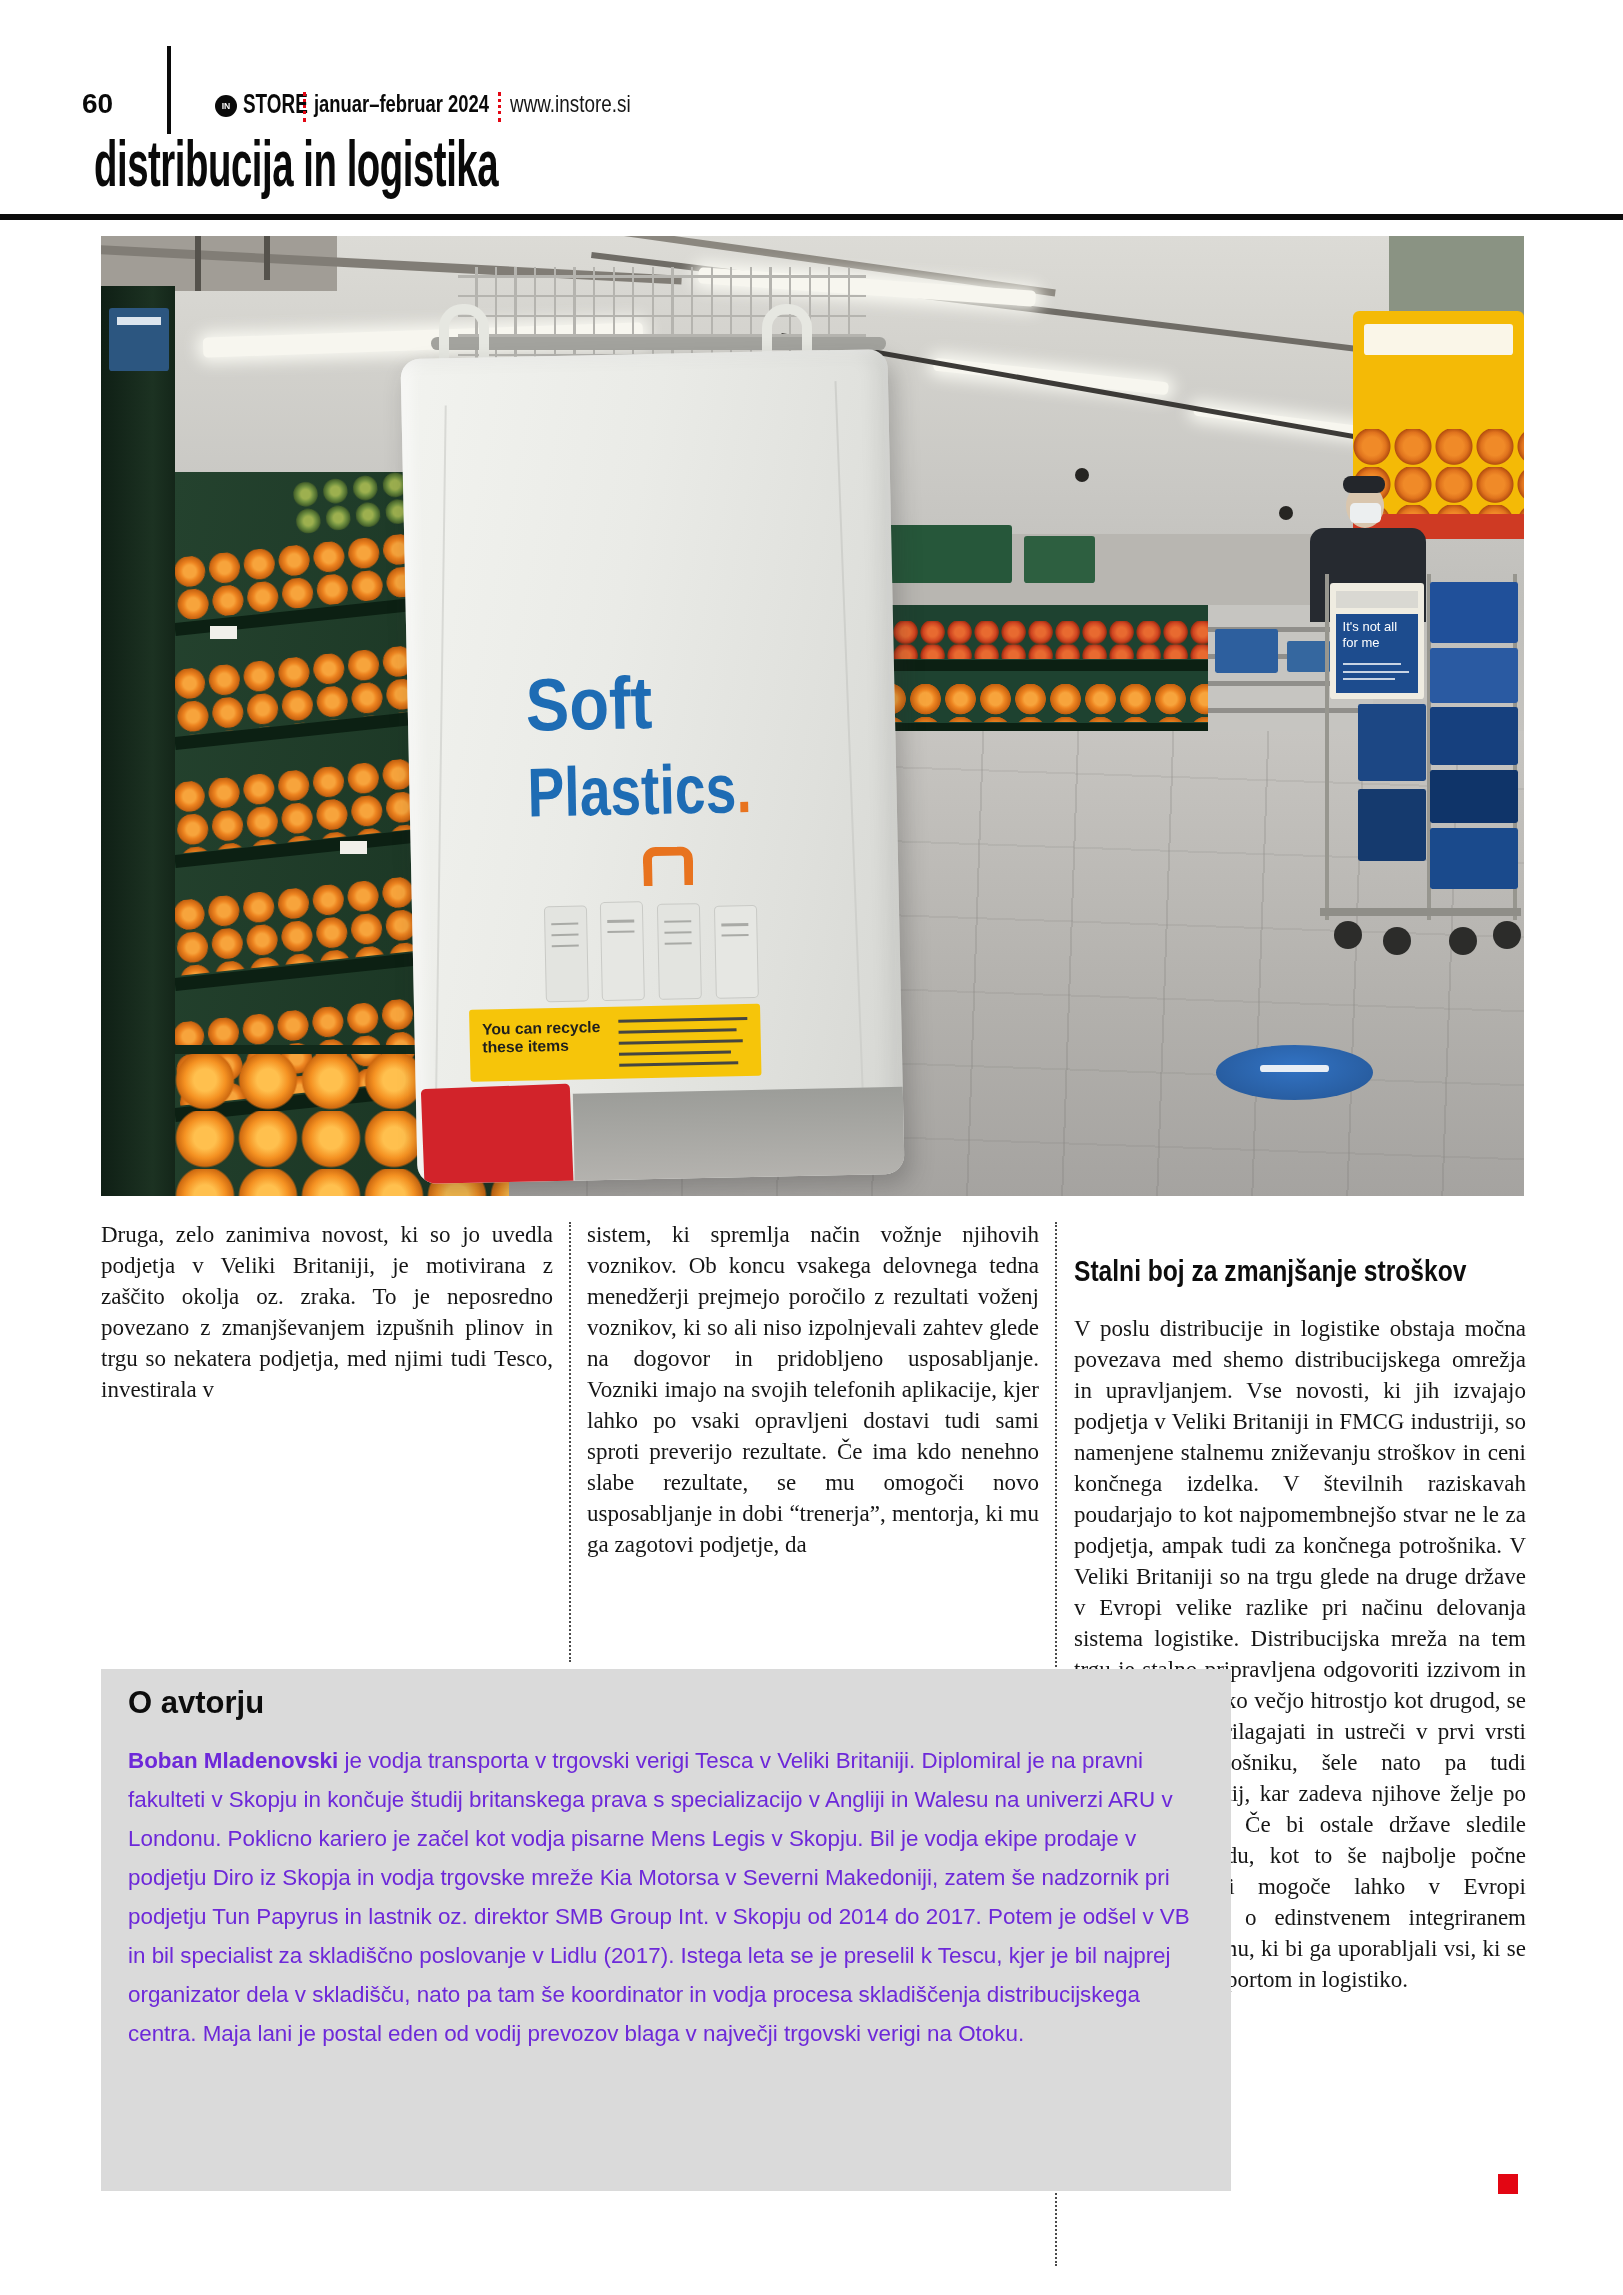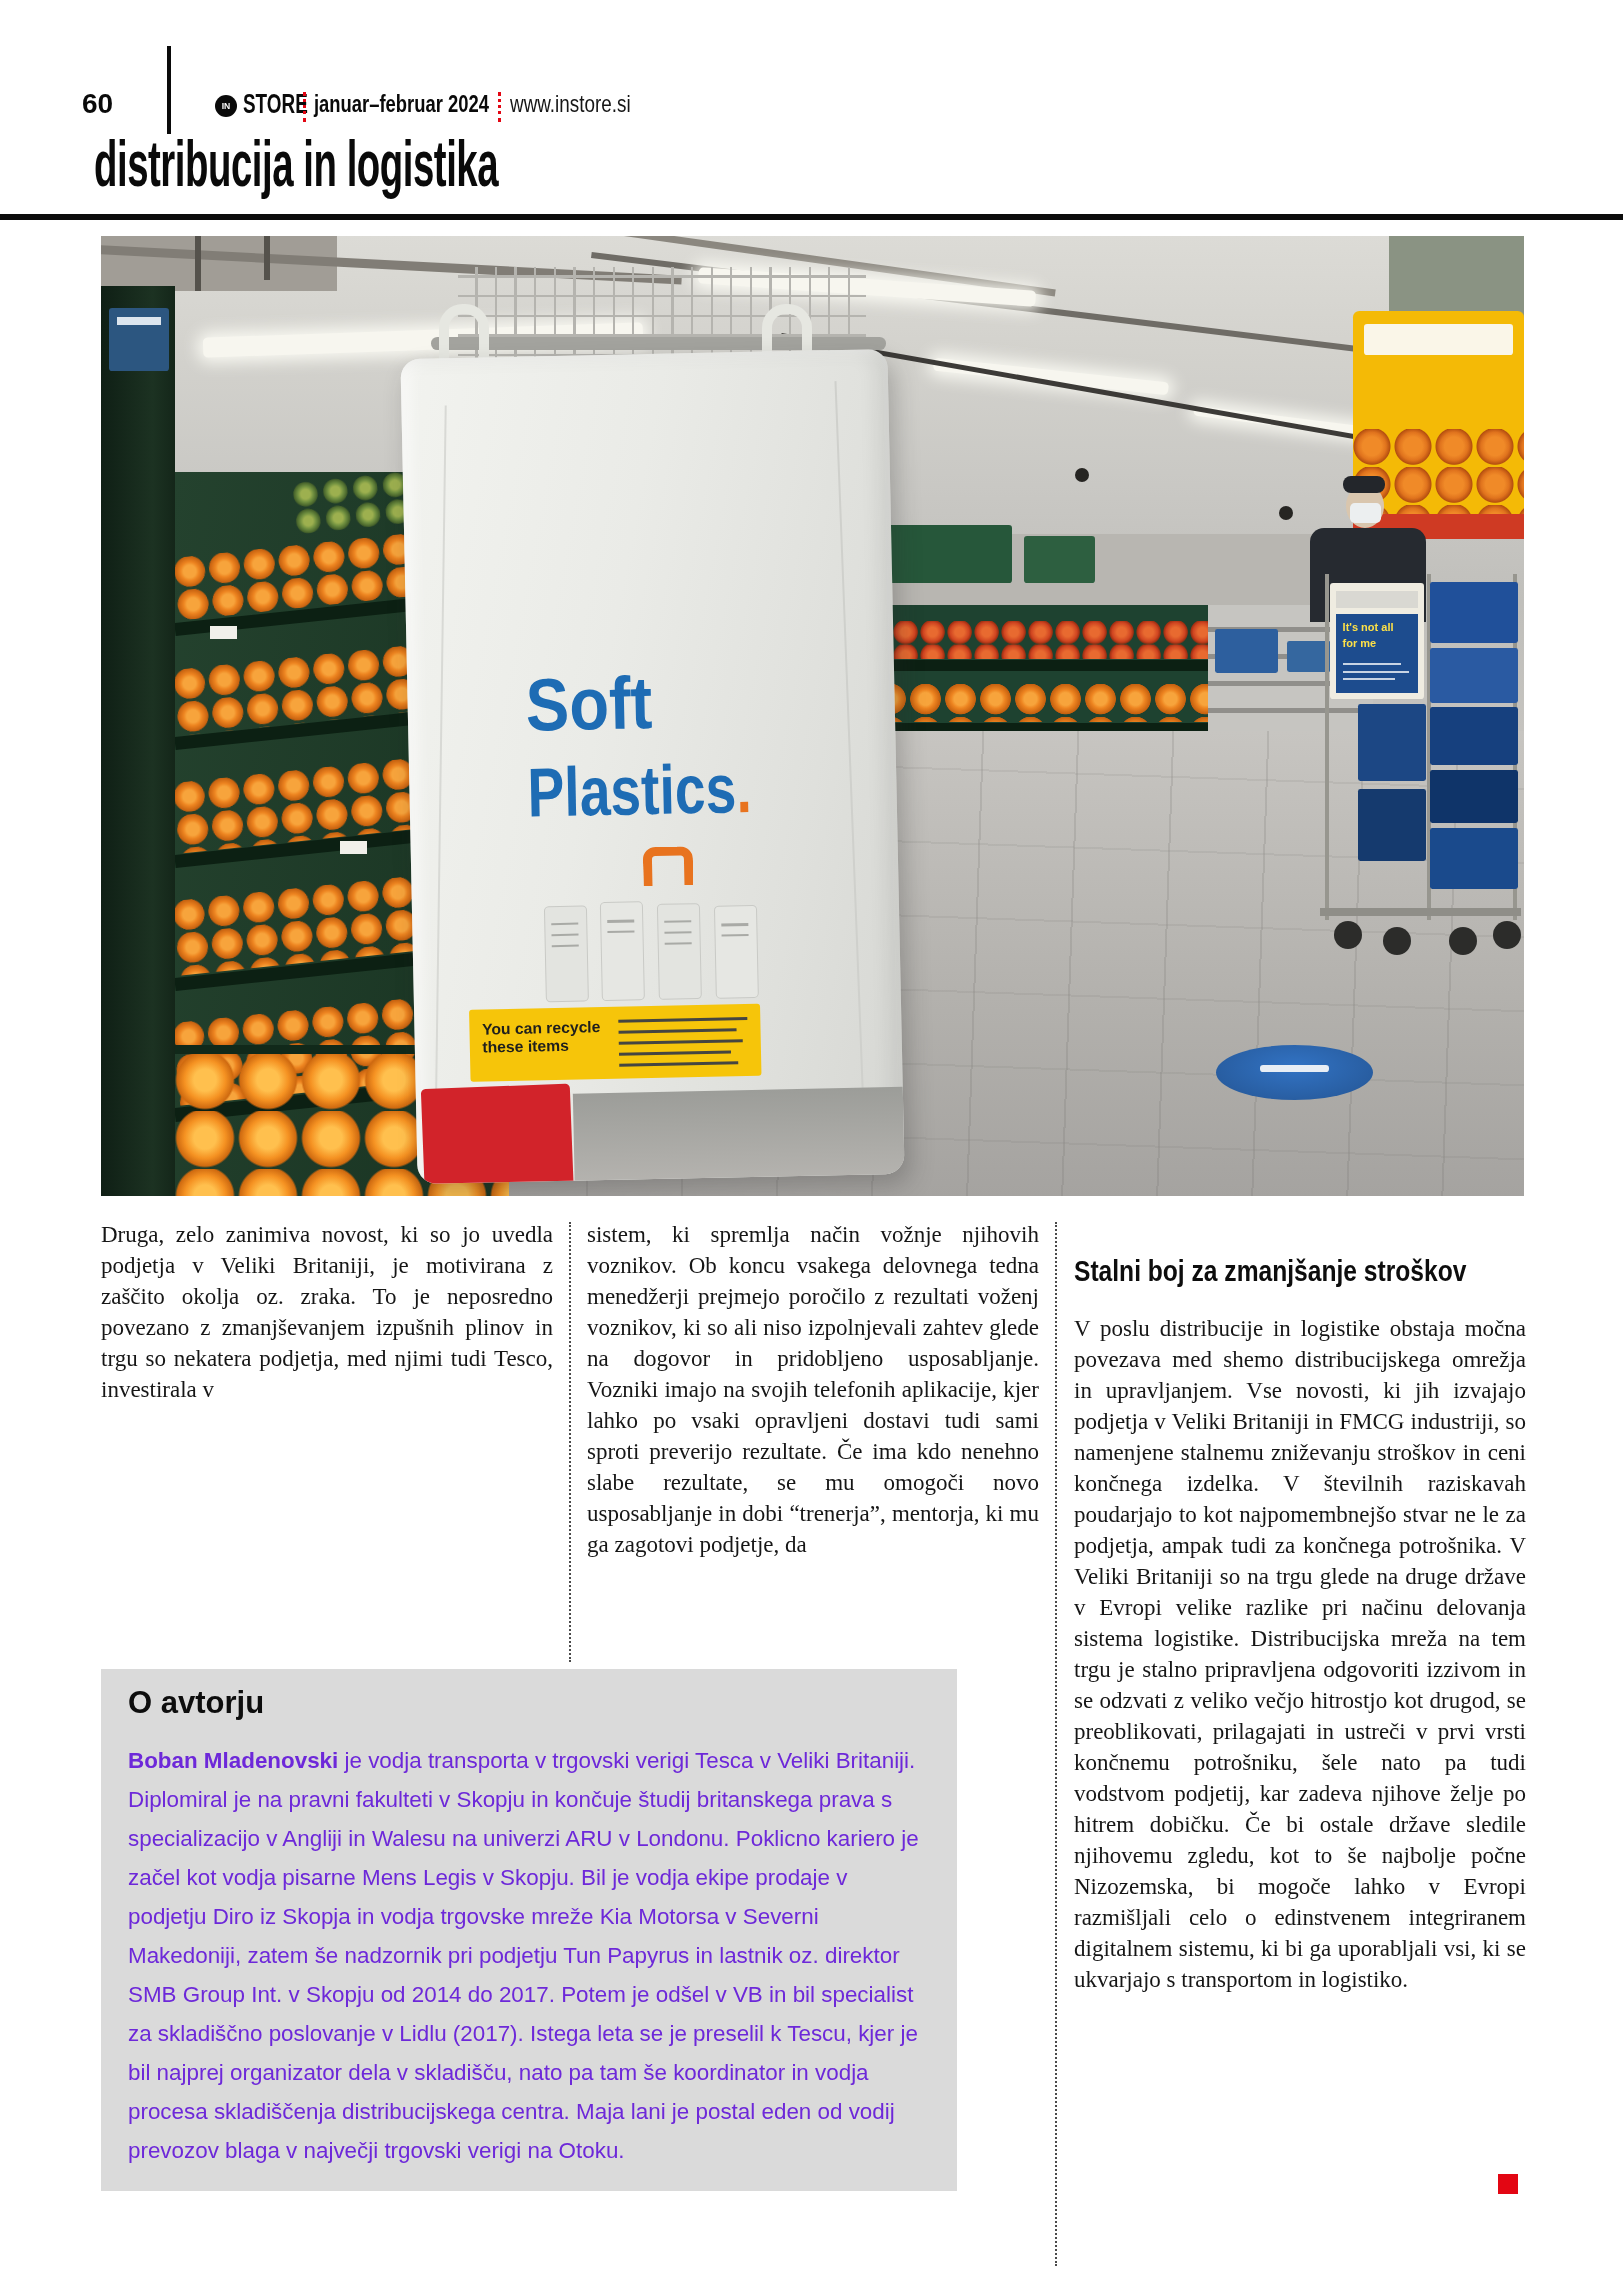--- a/index.html
+++ b/index.html
@@ -33,32 +33,32 @@
   .tile-olive{background-image:radial-gradient(circle at 14px 12.6px,#9db04f 0 4.7px,#6f8f3f 7.9px,#44602a 11.8px,rgba(0,0,0,0) 12.6px);background-size:30px 27px;}
   .tile-red{background-image:radial-gradient(circle at 12.6px 11px,#e86a30 0 4.7px,#cf4420 9.4px,#9c2f12 11.8px,rgba(0,0,0,0) 12.6px);background-size:27px 23.6px;}
   .lip{background:#0c2013;}
   .floor-lines{background:
       repeating-linear-gradient(92deg,rgba(0,0,0,0) 0 93px,rgba(110,108,104,.35) 93px 95px),
       repeating-linear-gradient(2deg,rgba(0,0,0,0) 0 72px,rgba(110,108,104,.22) 72px 74px);}
   .mesh{background:
       repeating-linear-gradient(0deg,rgba(0,0,0,0) 0 17.3px,#b5b4af 17.3px 19.6px),
       repeating-linear-gradient(90deg,rgba(0,0,0,0) 0 17.3px,#b5b4af 17.3px 19.6px);}
   .bag-text{font-family:"Liberation Sans",sans-serif;font-weight:bold;color:#1e6cb4;transform-origin:0 0;white-space:nowrap;}
-  .cart-sign-text{font-family:"Liberation Sans",sans-serif;font-weight:bold;color:#fde047;font-size:11px;line-height:16.5px;}
+  .cart-sign-text{font-family:"Liberation Sans",sans-serif;font-weight:normal;color:#ffffff;font-size:13px;line-height:16.5px;}
   .recycle-head{font-family:"Liberation Sans",sans-serif;font-weight:bold;color:#1f1f1d;font-size:15.7px;line-height:18px;}
   .packline{position:absolute;left:5.5px;width:27px;height:2.4px;background:#a9aaa6;}
   
   .col{position:absolute;width:452px;font-size:23px;line-height:31px;text-align:justify;color:#161616;}
   .col p{margin:0 0 17.3px 0;}
   .subhead{font-family:"Liberation Sans",sans-serif;font-weight:bold;font-size:30px;color:#0d0d0d;
            transform:scaleX(.82);transform-origin:0 0;white-space:nowrap;margin:36px 0 27px 0;}
   .colsep{width:0;border-left:2.4px dotted #4a4a4a;}
   .endmark{width:20.4px;height:20.4px;background:#e30613;}
   
-  .abox{left:101px;top:1669px;width:856px;height:522px;background:#dadada;box-sizing:border-box;padding:15.7px 27px 0 27px;
+  .abox{left:101px;top:1669px;width:1130px;height:522px;background:#dadada;box-sizing:border-box;padding:15.7px 27px 0 27px;
         font-family:"Liberation Sans",sans-serif;}
   .abox-title{font-size:31px;font-weight:bold;color:#0d0d0d;margin:0 0 20.4px 0;}
   .abox-bio{font-size:22.4px;line-height:39px;color:#6d28d9;text-align:left;margin:0;}
   .abox-name{font-weight:bold;}
 </style>
 </head>
 <body>
 
 <div class="page">
 

